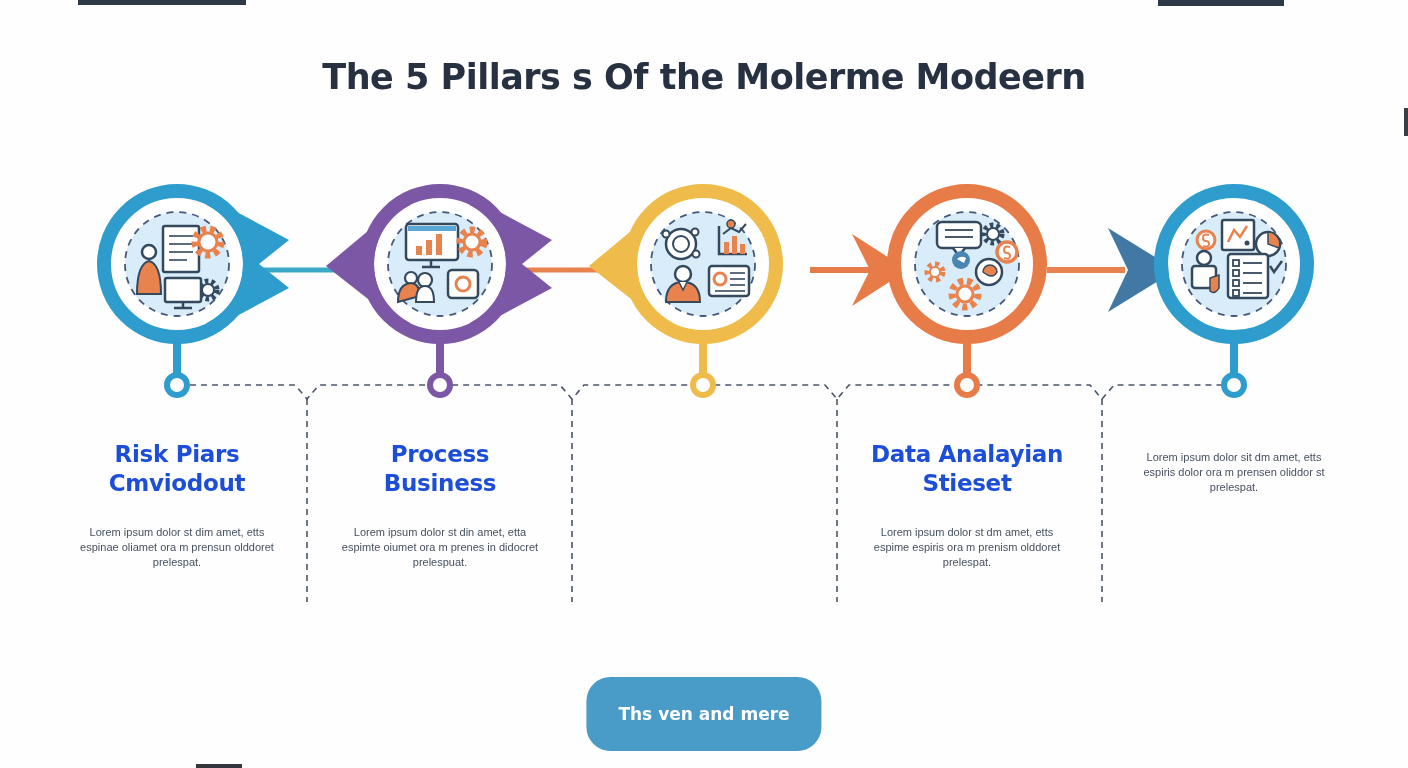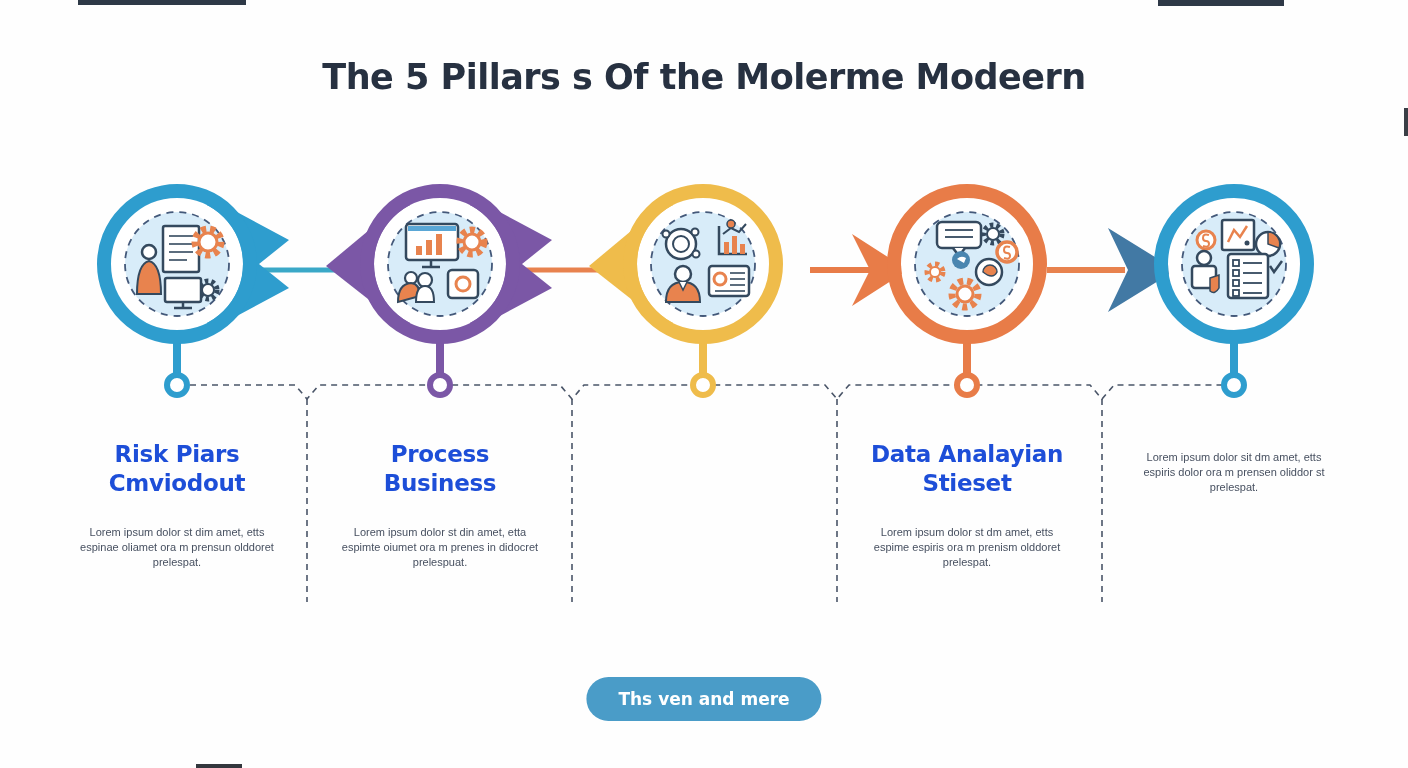--- a/index.html
+++ b/index.html
@@ -21,21 +21,21 @@
   
   .ptext{position:absolute;top:424px;width:260px;text-align:center;}
   .ptext h3{margin:16px;font-family:"DejaVu Sans","Liberation Sans",sans-serif;
             font-weight:bold;font-size:23px;line-height:1.28;color:#1d4ed8;letter-spacing:-0.3px;}
   .ptext h3 span{display:block;}
   .ptext p{margin:26px auto 0 auto;width:208px;font-size:11px;line-height:1.36;color:#475060;}
   .c1{left:47px;} .c2{left:310px;} .c3{left:573px;} .c4{left:837px;} .c5{left:1104px;}
   
   .cta{position:absolute;left:50%;top:677px;transform:translateX(-50%);
        background:#4a9cc8;color:#ffffff;border:none;border-radius:24px;
-       padding:12px 32px;font-family:"DejaVu Sans","Liberation Sans",sans-serif;
+       padding:27px 32px;font-family:"DejaVu Sans","Liberation Sans",sans-serif;
        font-weight:bold;font-size:17px;cursor:pointer;white-space:nowrap;}
 </style>
 </head>
 <body>
 
 <div class="stage">
 
   <div class="mark mark-tl"></div>
   <div class="mark mark-tr"></div>
   <div class="mark mark-right"></div>

